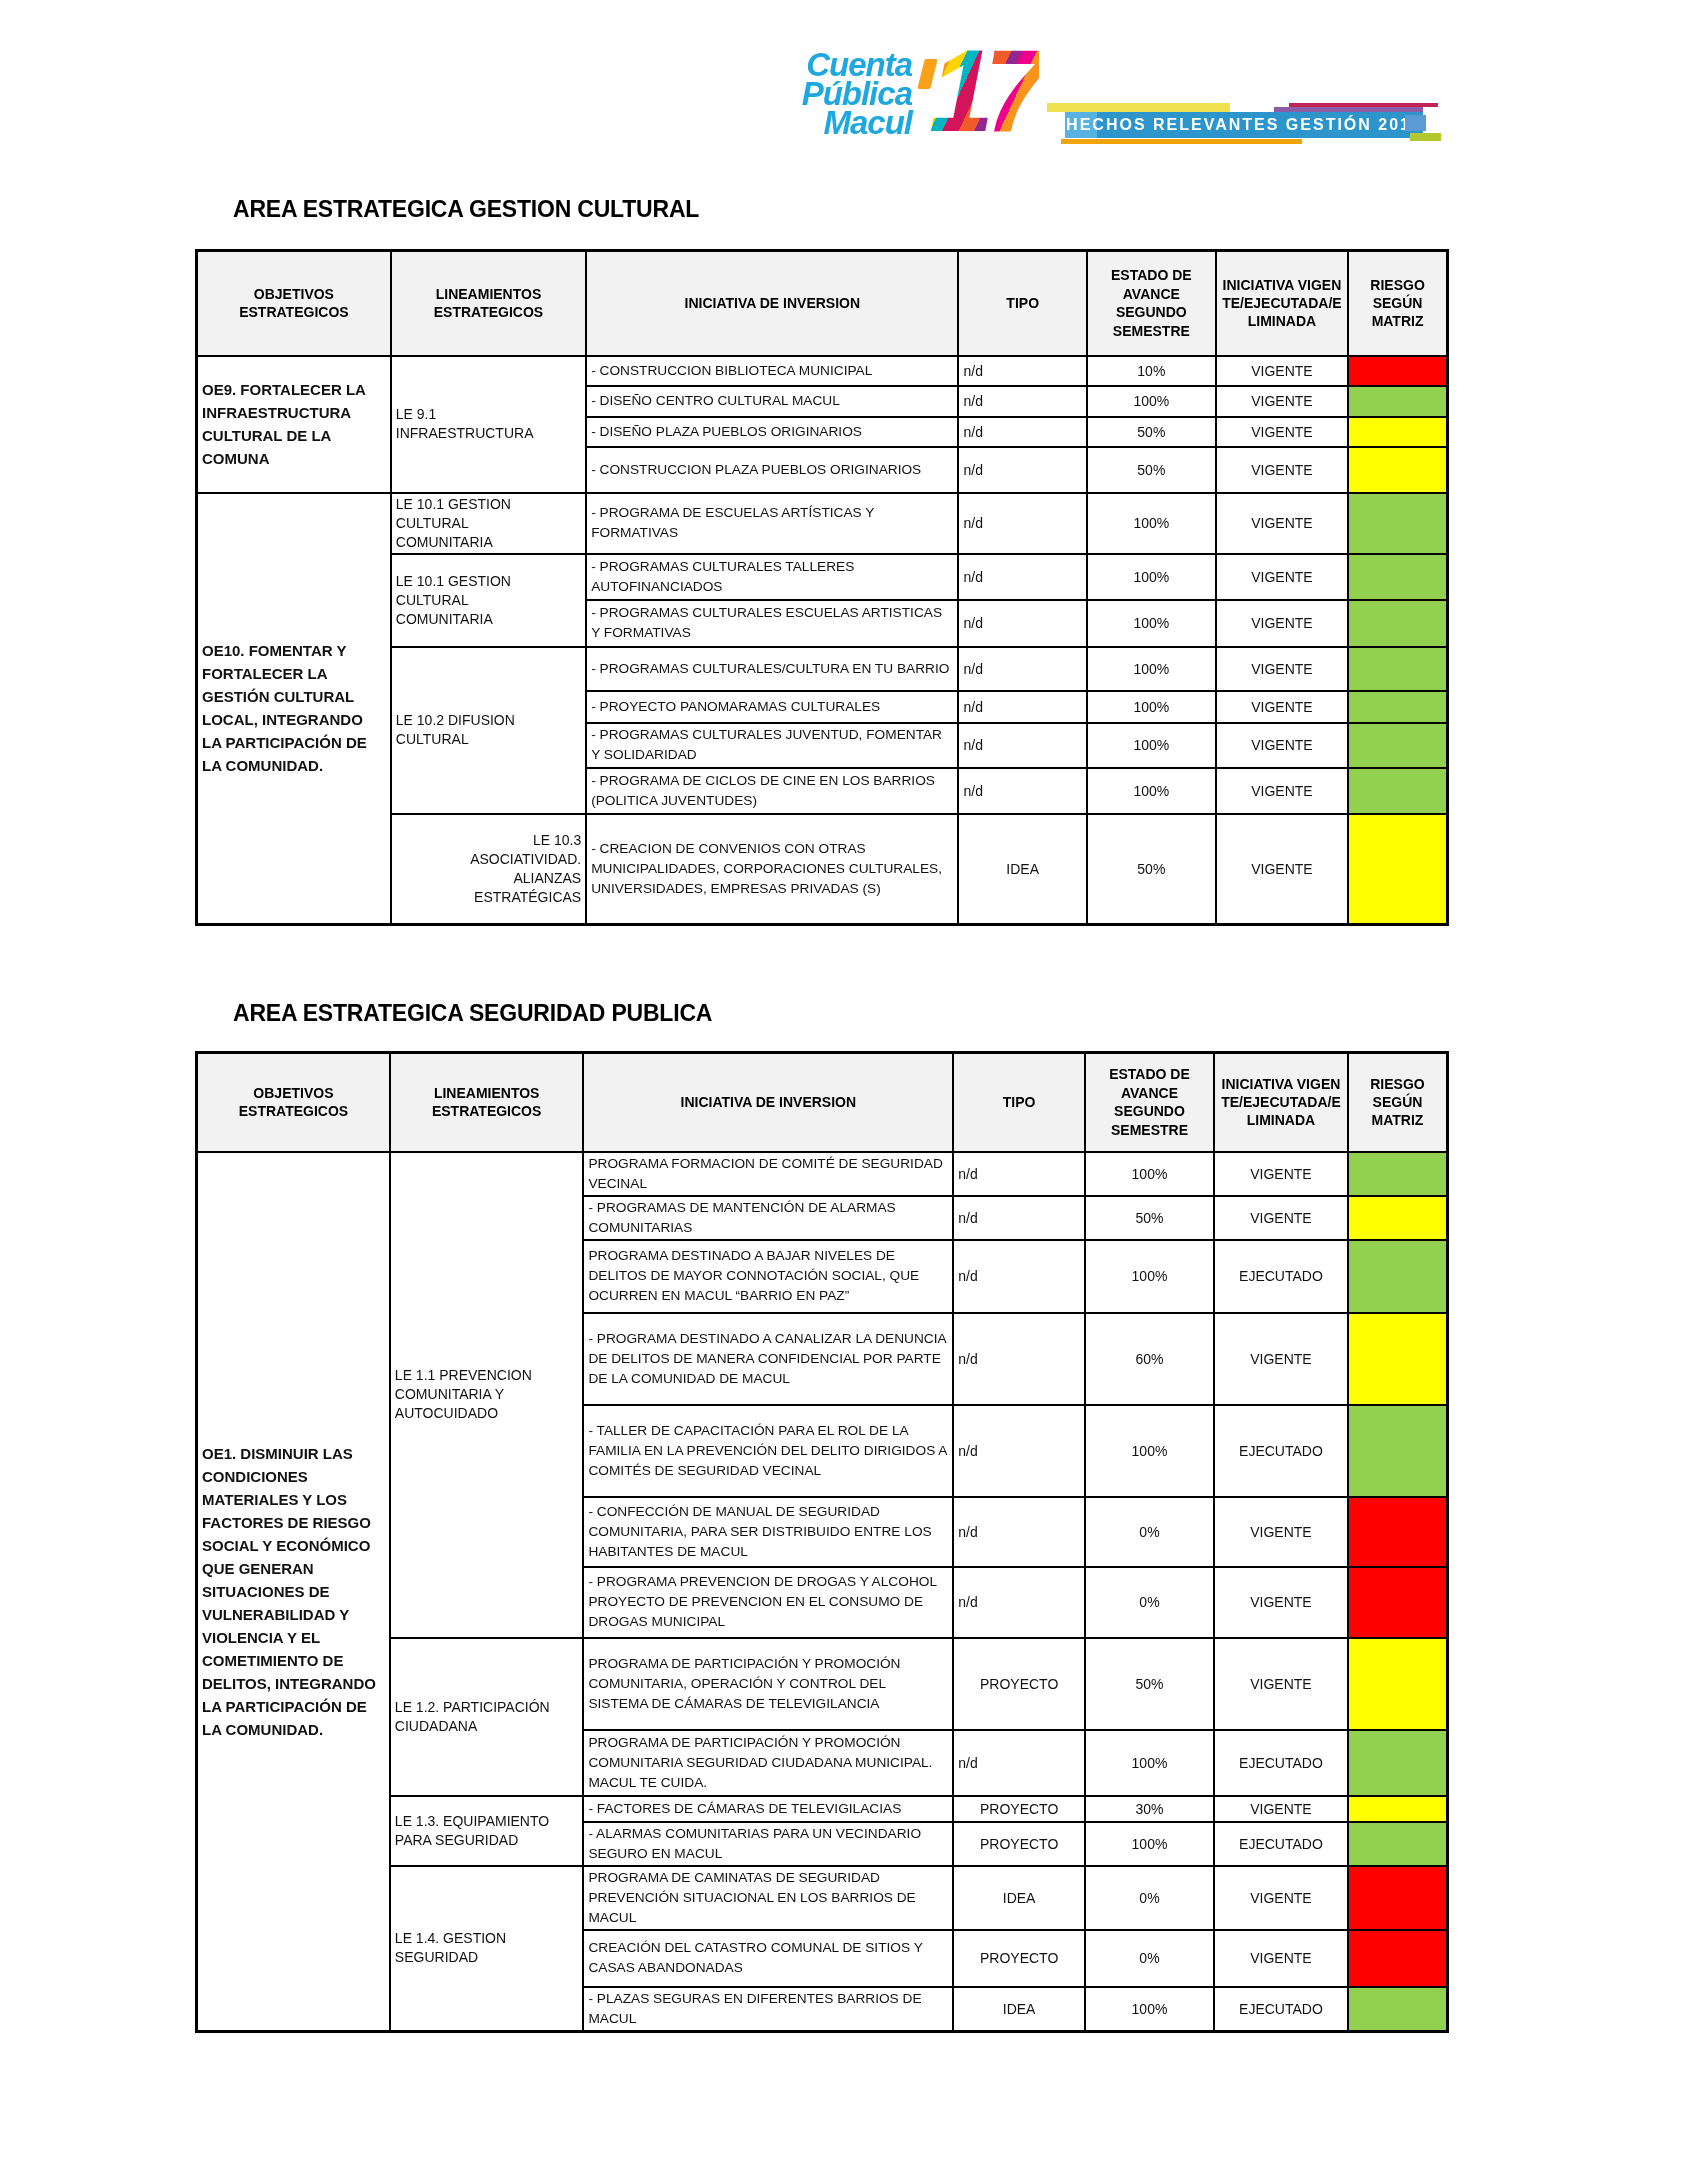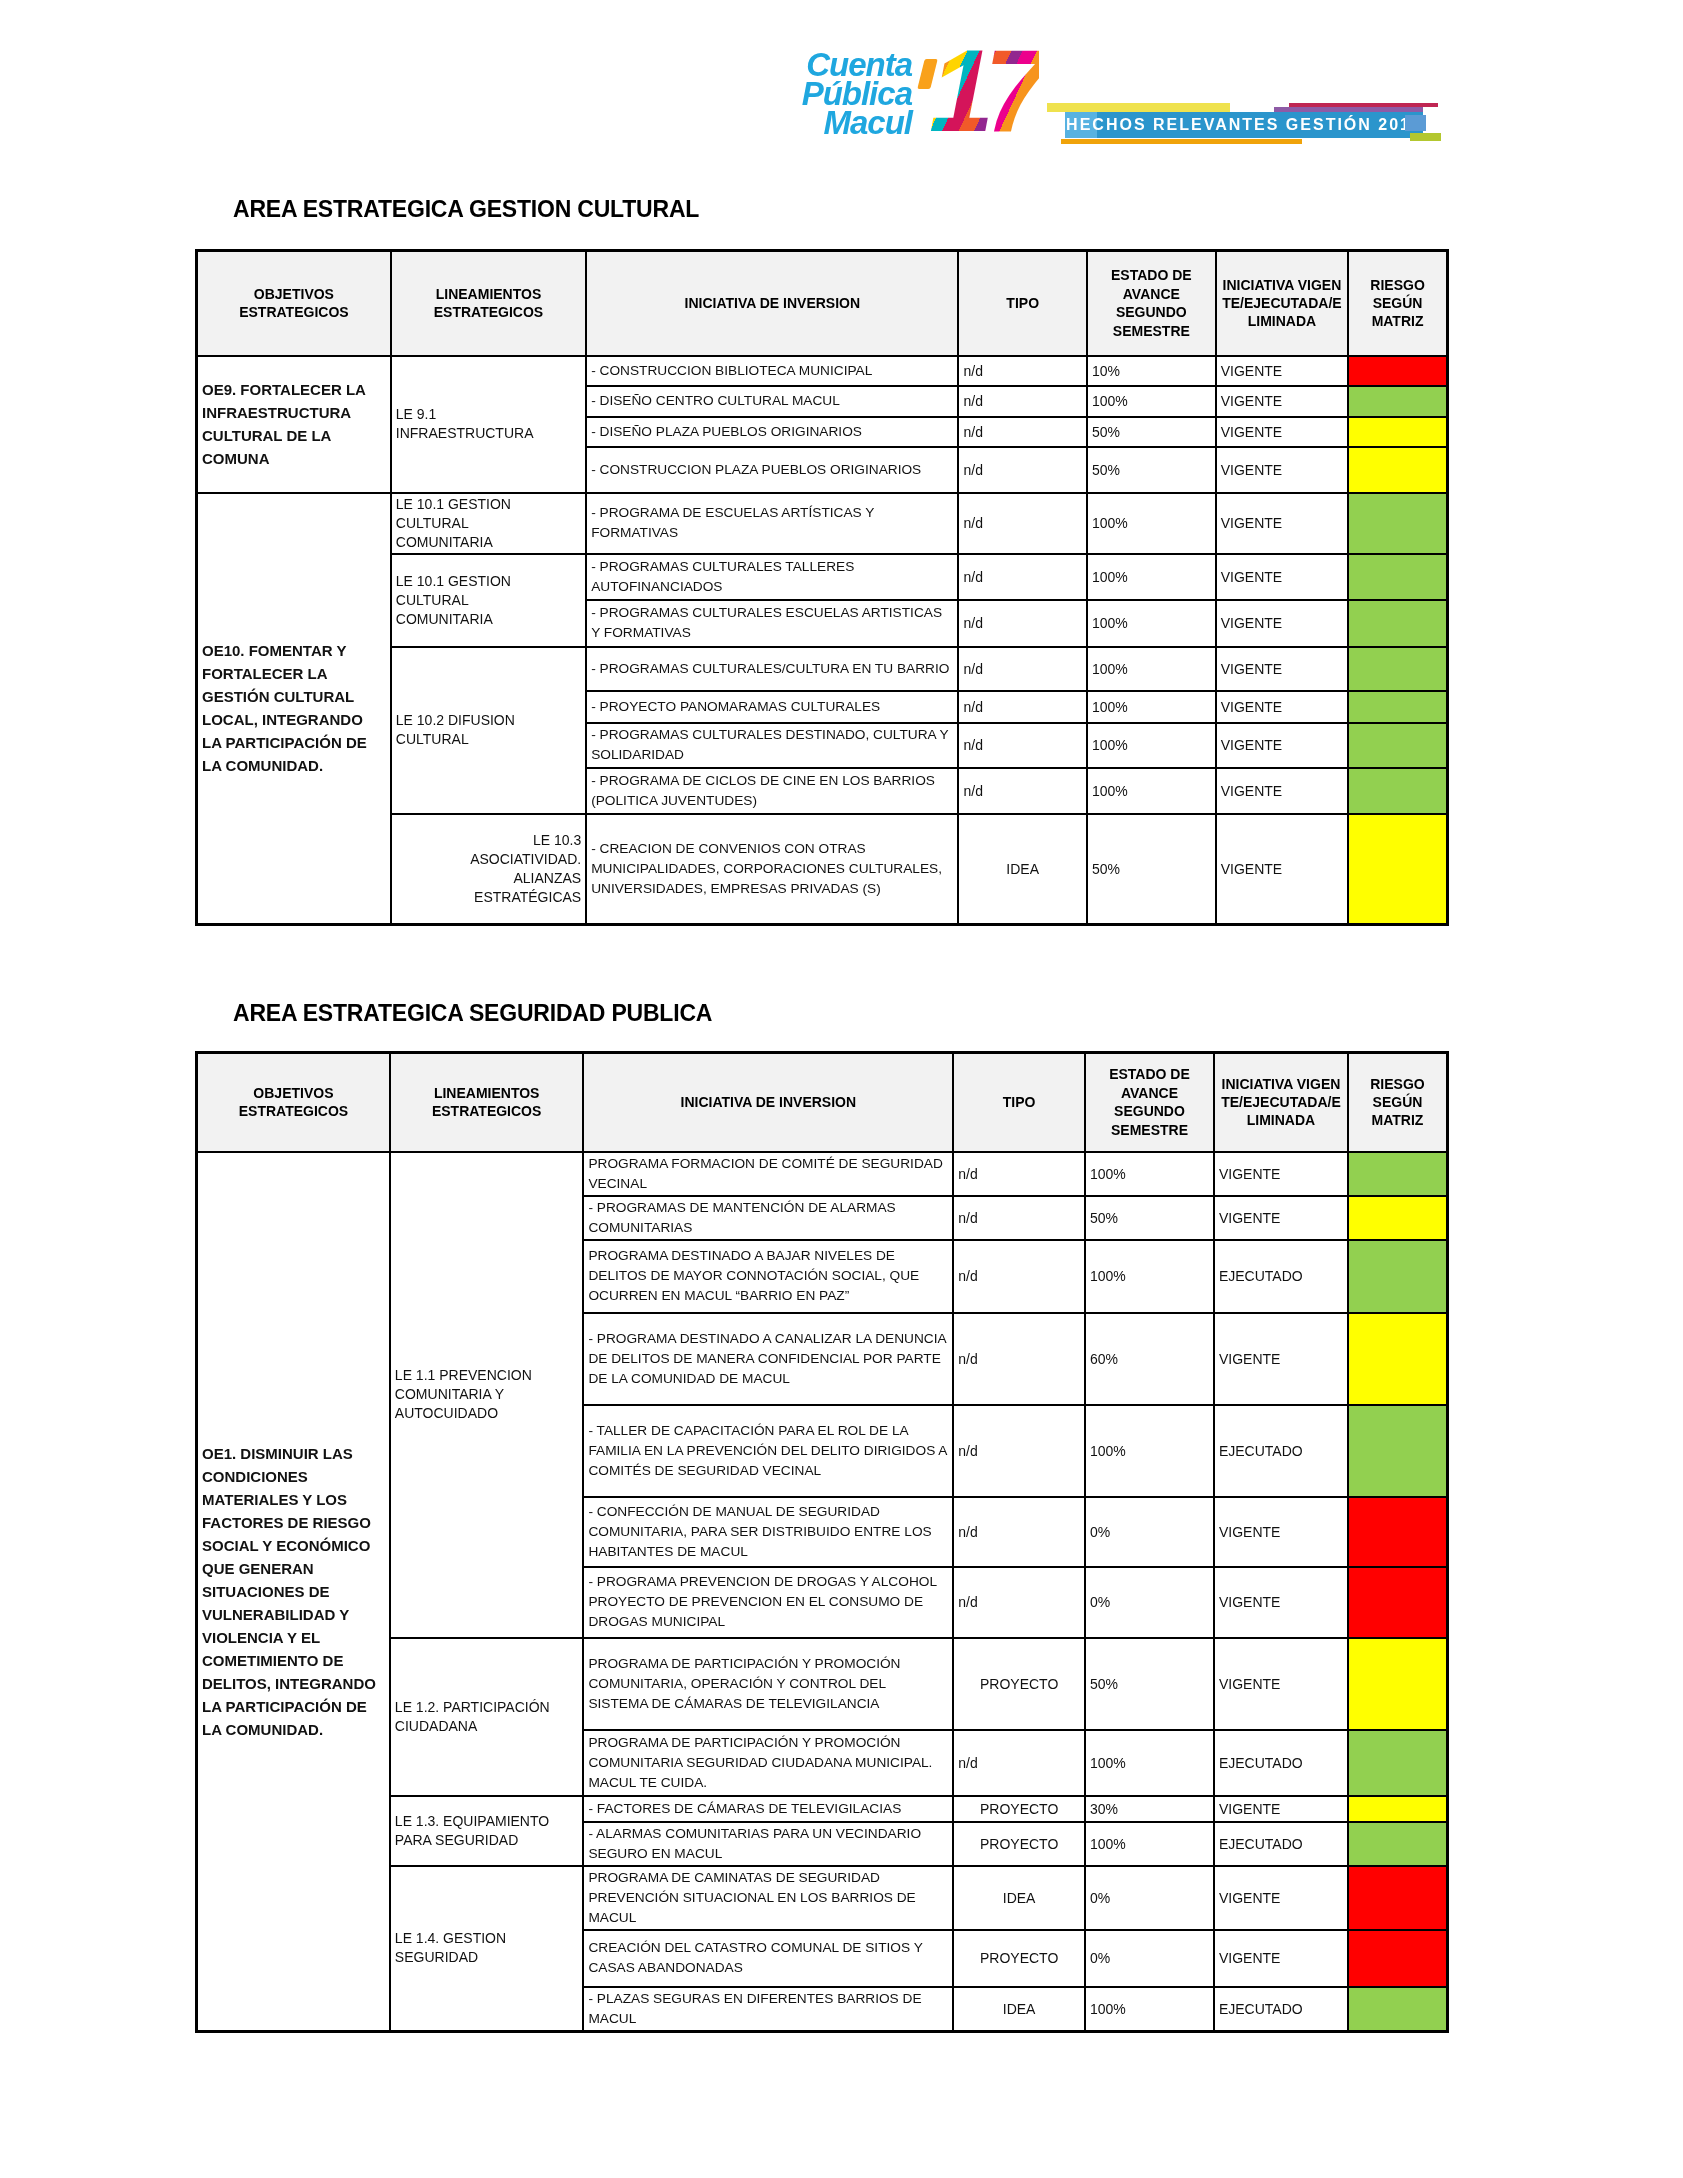--- a/index.html
+++ b/index.html
@@ -64,21 +64,21 @@
     background:#F2F2F2;font-weight:bold;font-size:14px;line-height:1.32;
     text-align:center;padding:2px 3px;color:#000;
   }
   th.colhead.brk{word-break:break-all;}
   td.obj{font-weight:bold;font-size:15px;line-height:23px;text-align:left;padding-left:6px;}
   td.lin{font-size:14px;line-height:19px;text-align:left;white-space:pre-line;}
   td.lin.ctr{text-align:right;}
   td.ini{font-size:13.7px;line-height:20px;text-align:left;}
   td.tipo{font-size:14px;text-align:left;}
   td.tipo.tl{text-align:center;}
-  td.pct,td.est{font-size:14px;}
+  td.pct,td.est{font-size:14px;text-align:center;}
   td.risk-cell{padding:0;}
 </style>
 </head>
 <body>
 
 <div id="page">
 
   <div>
     <div class="logo-wordmark"><span>Cuenta</span><br><span>Pública</span><br><span>Macul</span></div>
     <div class="logo-tick"></div>
@@ -189,21 +189,21 @@
       <td class="risk-cell" style="background: rgb(146, 208, 80);"></td>
     </tr>
     <tr style="height:32px">
       <td class="ini">- PROYECTO PANOMARAMAS CULTURALES</td>
       <td class="tipo">n/d</td>
       <td class="pct">100%</td>
       <td class="est">VIGENTE</td>
       <td class="risk-cell" style="background: rgb(146, 208, 80);"></td>
     </tr>
     <tr style="height:45px">
-      <td class="ini">- PROGRAMAS CULTURALES DESTINADO, CULTURA Y SOLIDARIDAD</td>
+      <td class="ini">- PROGRAMAS CULTURALES JUVENTUD, FOMENTAR Y SOLIDARIDAD</td>
       <td class="tipo">n/d</td>
       <td class="pct">100%</td>
       <td class="est">VIGENTE</td>
       <td class="risk-cell" style="background: rgb(146, 208, 80);"></td>
     </tr>
     <tr style="height:46px">
       <td class="ini">- PROGRAMA DE CICLOS DE CINE  EN LOS BARRIOS (POLITICA JUVENTUDES)</td>
       <td class="tipo">n/d</td>
       <td class="pct">100%</td>
       <td class="est">VIGENTE</td>

